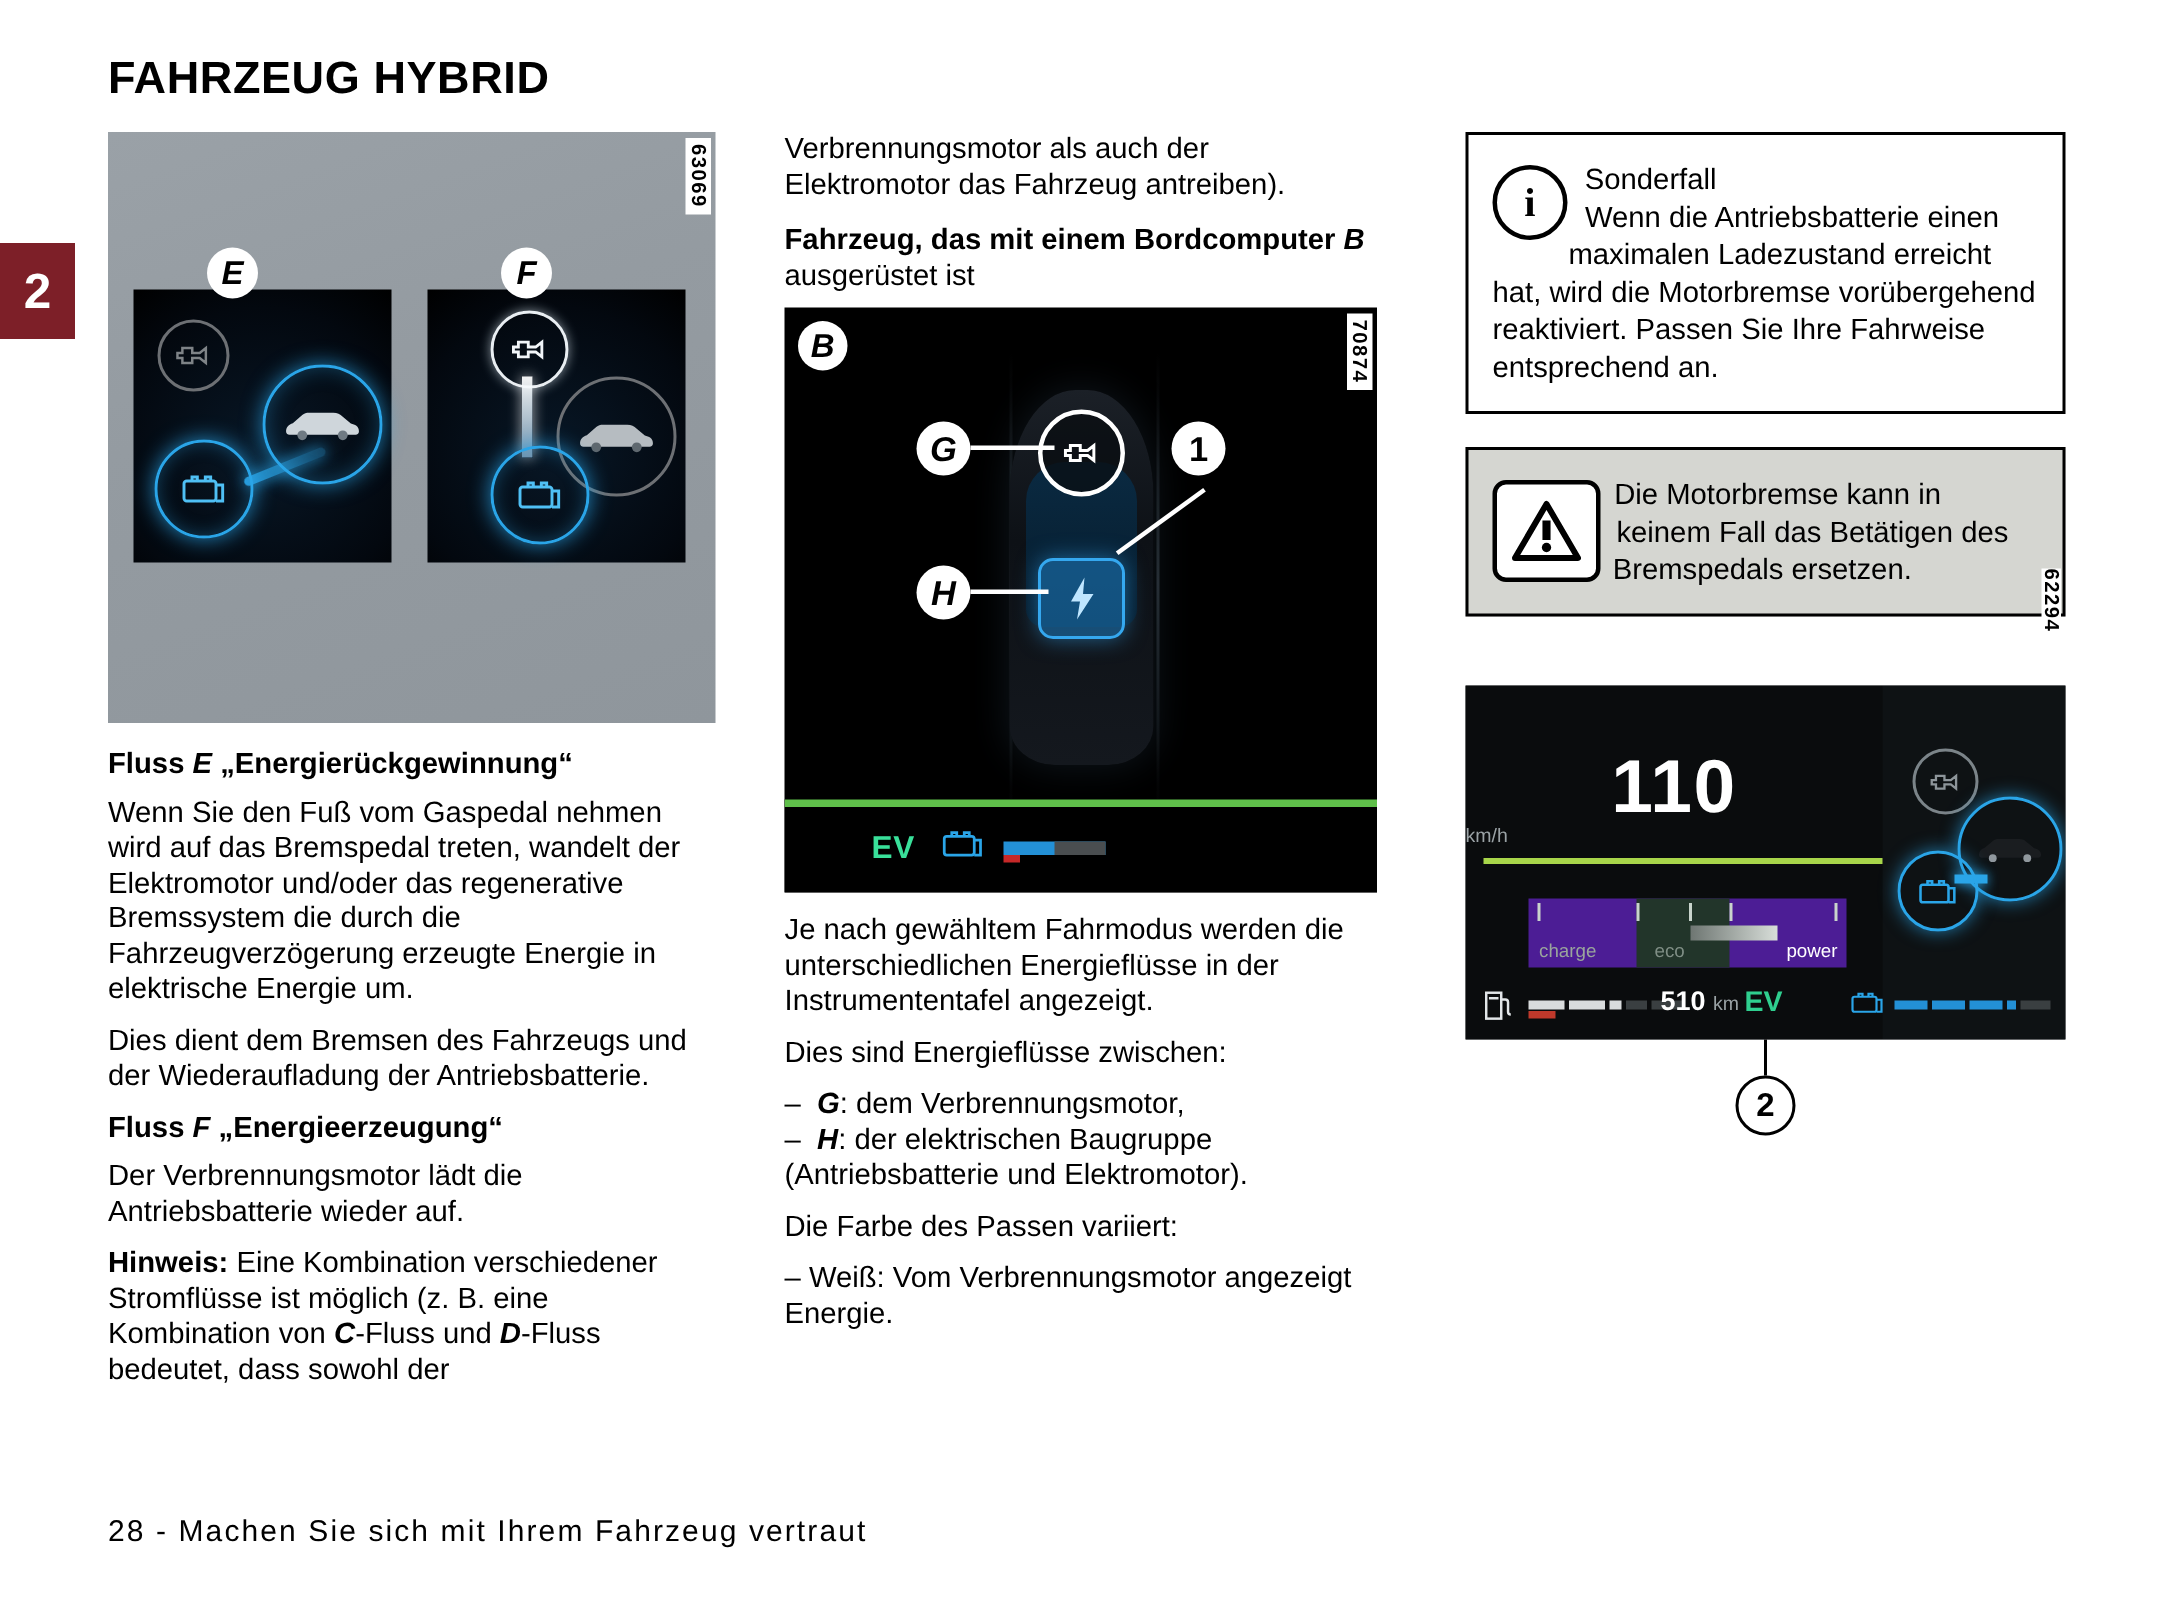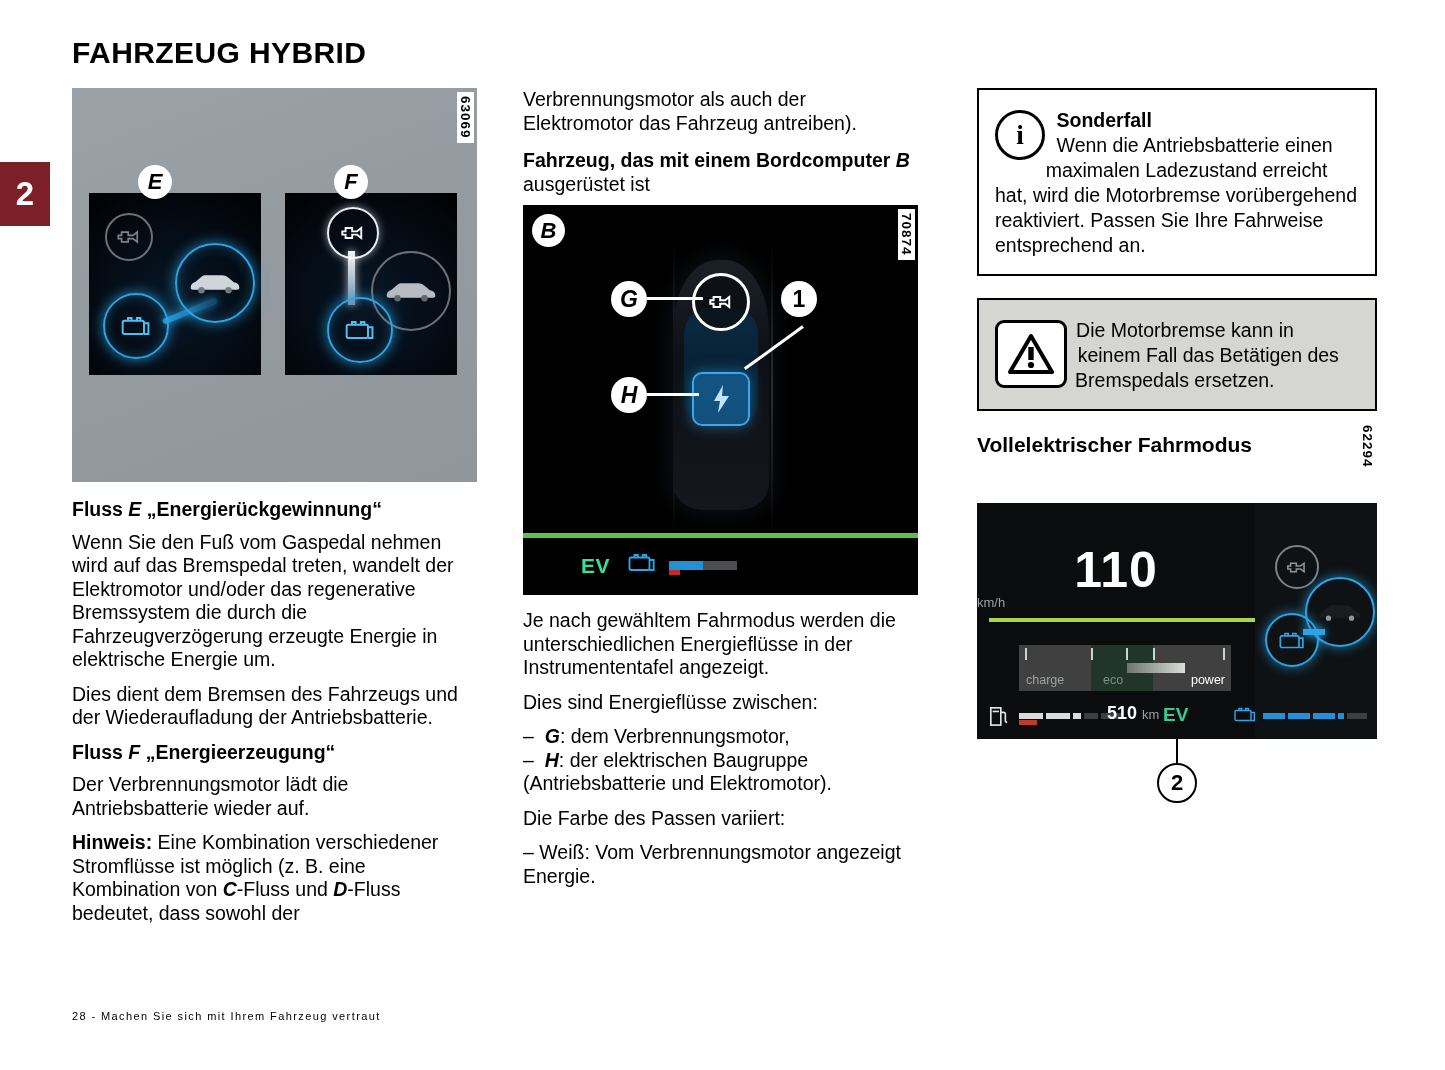--- a/index.html
+++ b/index.html
@@ -297,21 +297,21 @@
   }
   .note-flow {
     font-size: 19.5px;
     line-height: 25px;
   }
   .note-flow .ic-float {
     float: left;
     margin: 2px 14px 2px 0;
     shape-outside: circle(50%);
   }
-  .note-title { font-weight: bold; margin-top: 43px; }
+  .note-title { font-weight: normal; margin-top: 43px; }
 
   .info-circle {
     width: 44px; height: 44px;
     border-radius: 50%;
     border: 3px solid #000;
     display: flex; align-items: center; justify-content: center;
     font-size: 27px; font-weight: bold;
     font-family: "Liberation Serif", serif;
     line-height: 1;
   }
@@ -381,21 +381,21 @@
   }
   .green-line {
     position: absolute;
     left: 12px; width: 266px; top: 115px;
     height: 4px; background: #a8d64a;
   }
   .eco-gauge {
     position: absolute;
     left: 42px; top: 142px;
     width: 212px; height: 46px;
-    background: #404040;
+    background: #4c1d95;
   }
   .eco-seg-eco {
     position: absolute; left: 72px; top: 0;
     width: 62px; height: 100%;
     background: #22352a;
   }
   .eco-tick {
     position: absolute; top: 3px; width: 2px; height: 12px; background: #c9d4cc;
   }
   .eco-needle {
@@ -478,21 +478,21 @@
     background: #fff;
     display: flex; align-items: center; justify-content: center;
     font-size: 22px; font-weight: bold;
   }
 
   
   .footer {
     position: absolute;
     left: 72px;
     top: 1010px;
-    font-size: 11px;
+    font-size: 20px;
     letter-spacing: 1.4px;
   }
 </style>
 </head>
 <body>
 
 <div class="chapter-tab">
   <span>2</span>
 </div>
 
@@ -658,21 +658,20 @@
         <svg width="46" height="42" viewBox="0 0 46 42" fill="none">
           <path d="M23 3 L44 39 H2 Z" stroke="#000" stroke-width="4" stroke-linejoin="round"></path>
           <rect x="20.3" y="14" width="5.4" height="13" fill="#000"></rect>
           <circle cx="23" cy="32" r="3.1" fill="#000"></circle>
         </svg>
       </div>
       <span>Die Motorbremse kann in keinem Fall das Betätigen des Bremspedals ersetzen.</span>
     </div>
   </div>
 
-  <div class="section-head">Vollelektrischer Fahrmodus</div>
 
   <div class="fig-cluster-wrap">
     <div class="code-62294">62294</div>
 
     <div class="cluster">
       <div class="cl-left"></div>
       <div class="cl-right">
         <div class="cl-engine">
           <svg width="24" height="17" viewBox="0 0 34 24" fill="none" stroke="#8d959a" stroke-width="2.2">
             <path d="M4 10h4V6h8v4h6l5-4v12l-5-4h-6v4H8v-4H4z"></path>

